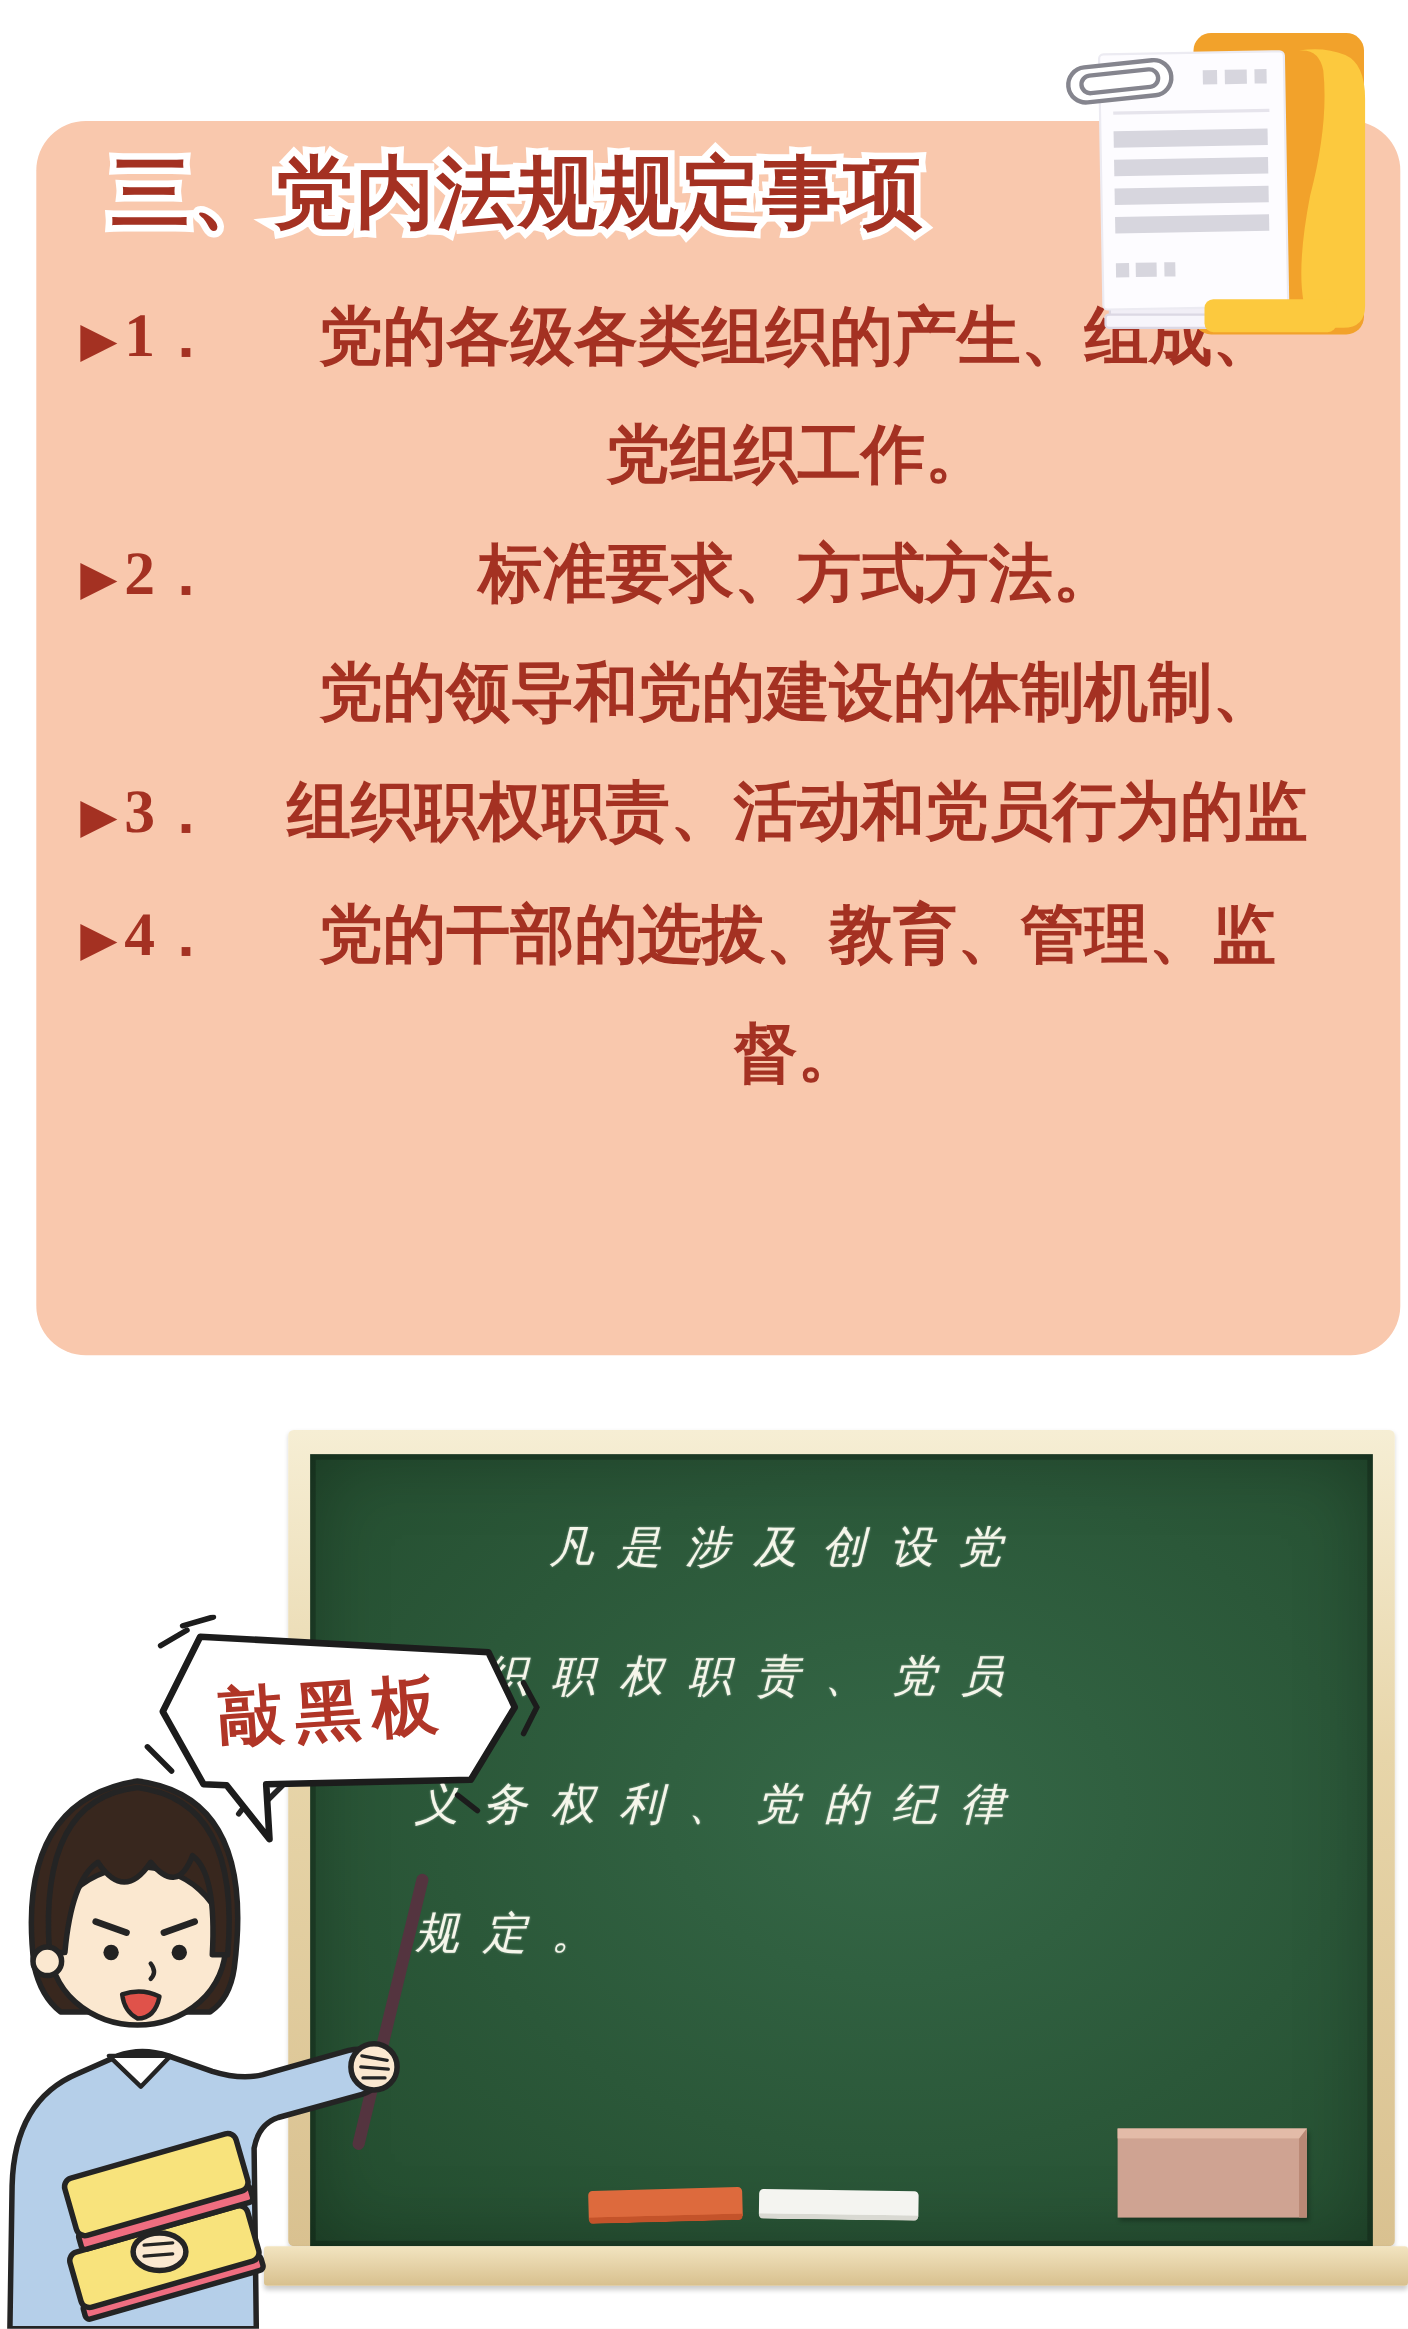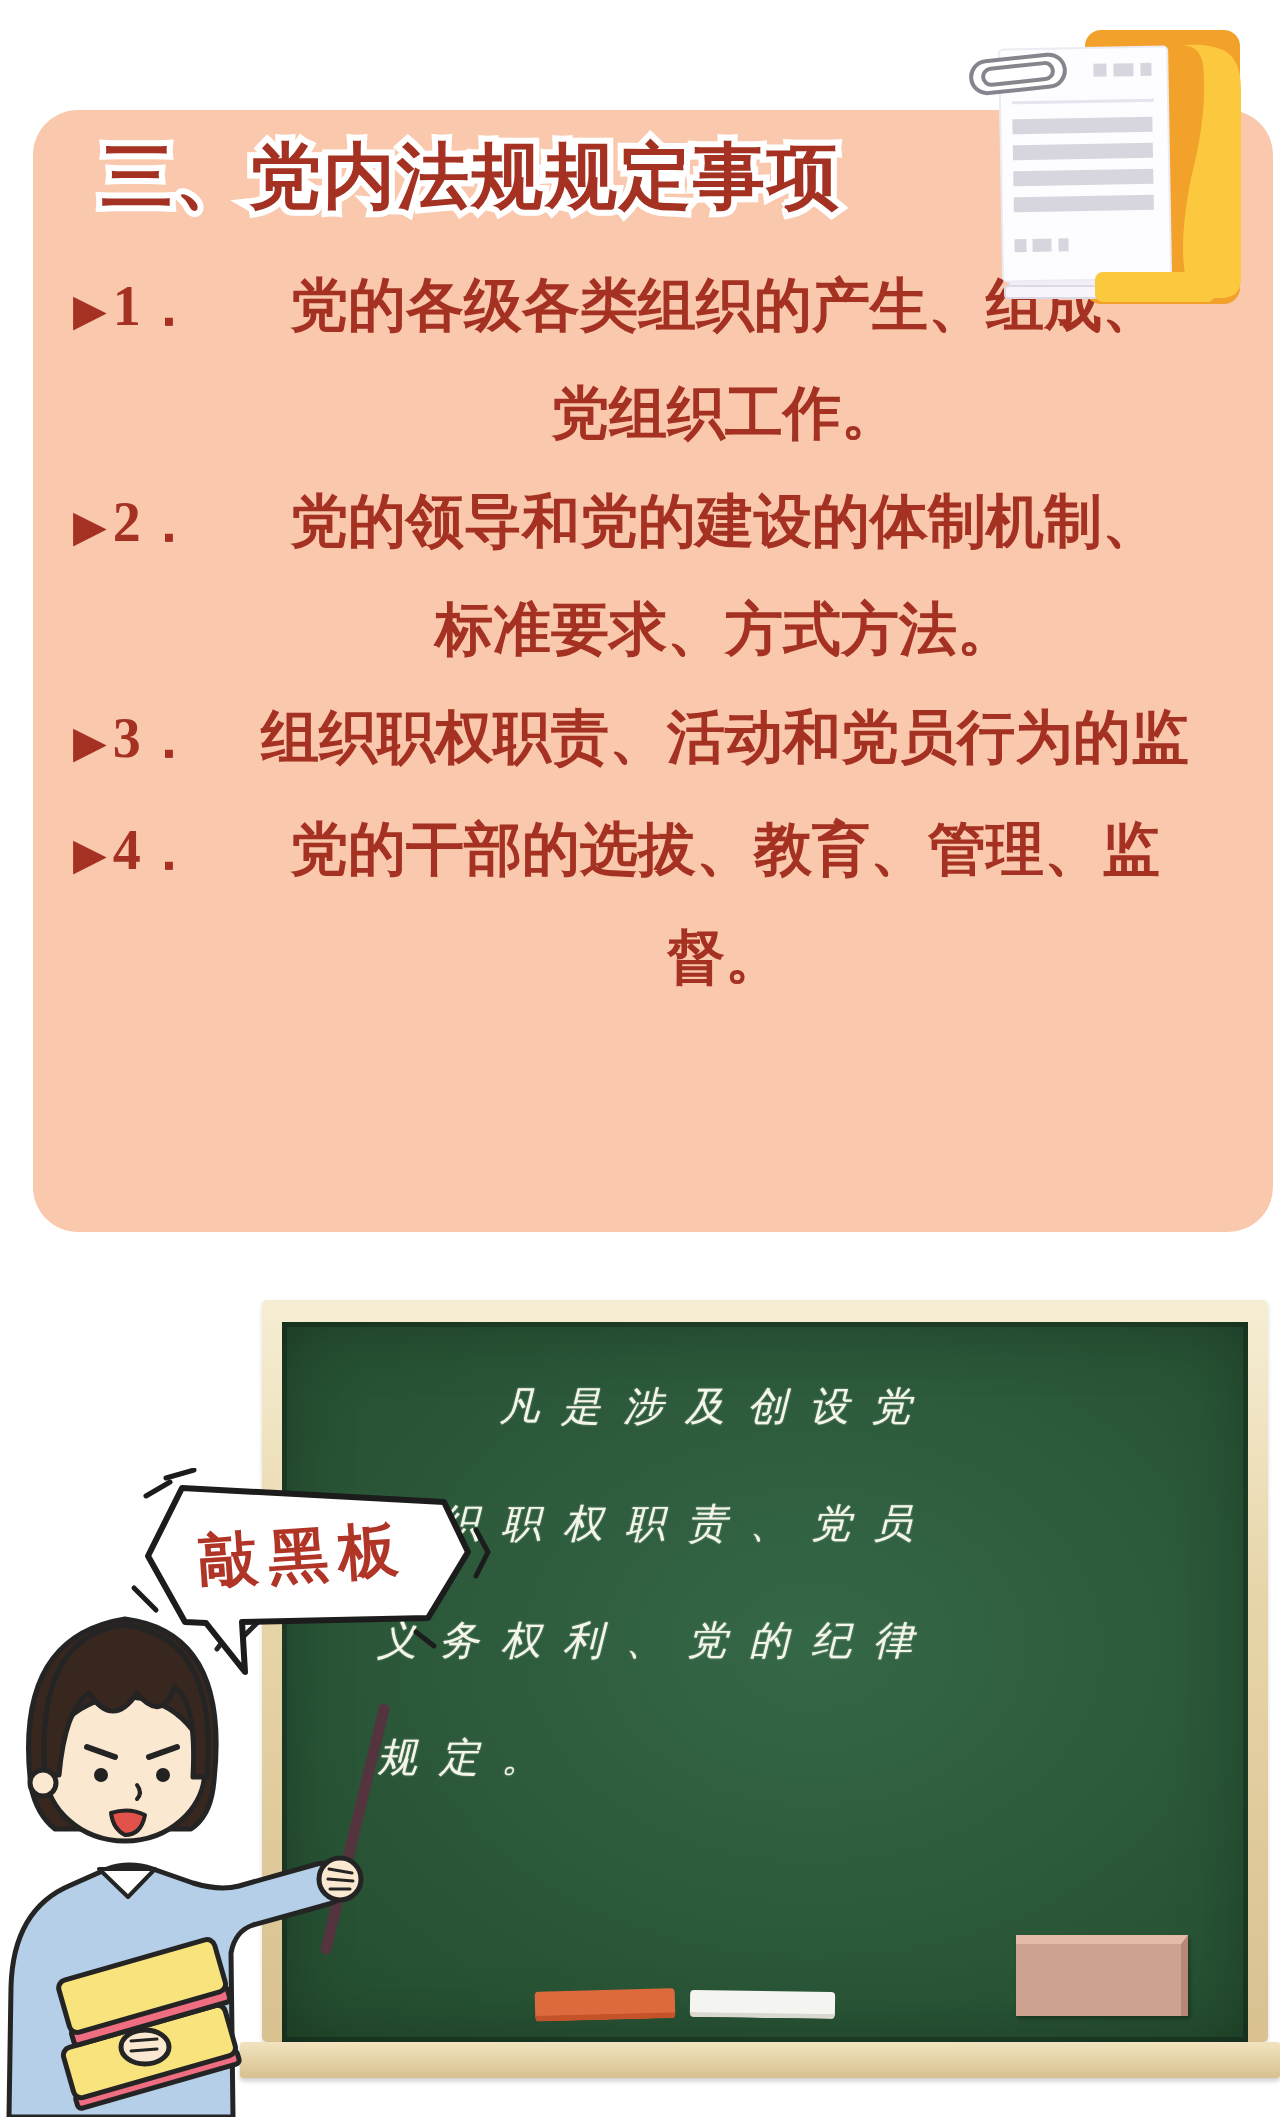--- a/index.html
+++ b/index.html
@@ -76,22 +76,22 @@
         <span class="line">党的各级各类组织的产生、组成、</span>
         <span class="line">党组织工作。</span>
       </span>
     </li>
     <li class="item">
       <span class="marker">
         <span class="tri">▶</span>
         <span class="num">2．</span>
       </span>
       <span class="body">
+        <span class="line">标准要求、方式方法。</span>
         <span class="line">党的领导和党的建设的体制机制、</span>
-        <span class="line">标准要求、方式方法。</span>
       </span>
     </li>
     <li class="item">
       <span class="marker">
         <span class="tri">▶</span>
         <span class="num">3．</span>
       </span>
       <span class="body">
         <span class="line">组织职权职责、活动和党员行为的监</span>
       </span>

